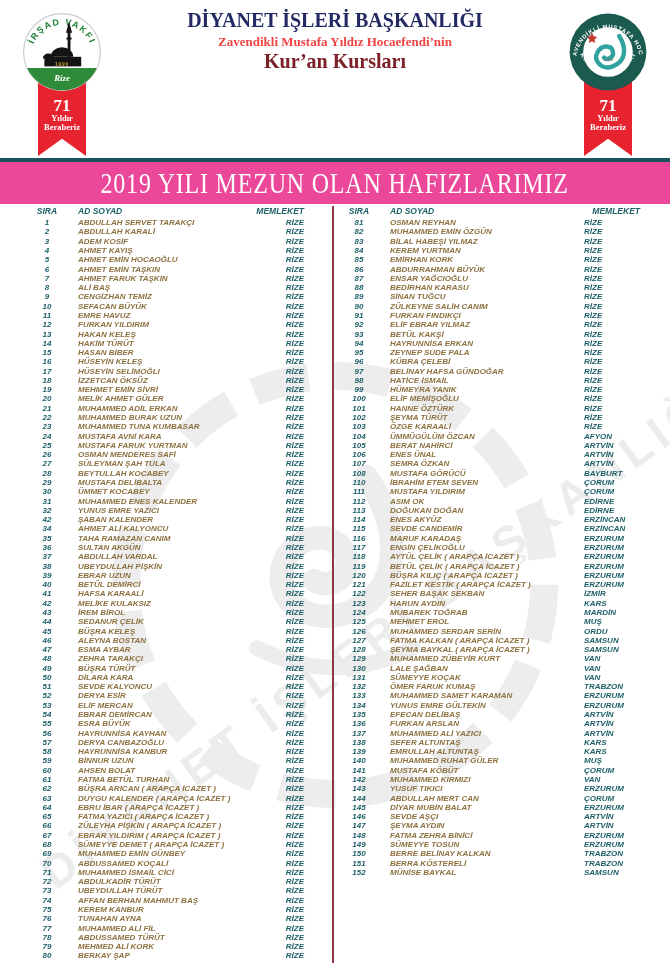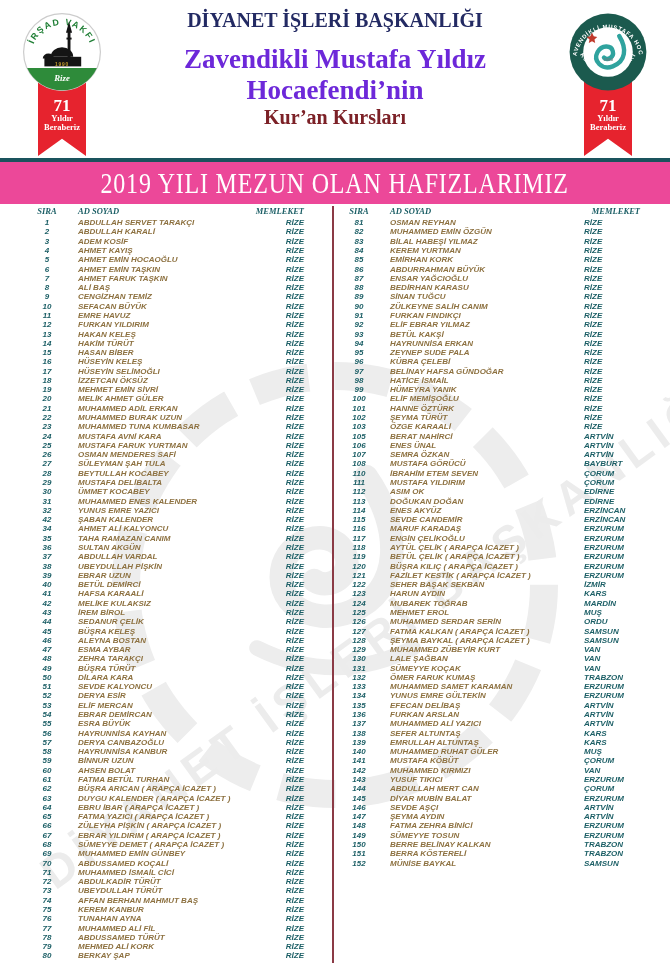--- a/index.html
+++ b/index.html
@@ -27,39 +27,39 @@
   .ribbon .big{font-size:17px;font-weight:bold;line-height:16px;}
   .ribbon .small{font-size:8.5px;font-weight:bold;line-height:8.5px;}
   .badge svg.seal{position:absolute;left:14px;top:4px;}
 
   
   .titles{position:absolute;left:118px;top:8px;width:434px;text-align:center;
     font-family:"Liberation Serif",serif;font-weight:bold;z-index:2;}
   .t-tc{font-size:15px;color:#232a63;}
   .t-diyanet{font-size:20px;color:#232a63;margin-top:1px;}
   .t-rize{font-size:21px;color:#2c3c96;margin-top:2px;}
-  .t-zav{font-size:27px;color:#6d28d9;margin-top:12px;}
+  .t-zav{font-size:13px;color:#ef4444;margin-top:2px;}
   .t-kuran{font-size:20px;color:#7c2127;}
 
   
   .banner{position:absolute;left:0;top:158px;width:670px;height:42px;
     background:#ec4899;border-top:4px solid #1a535d;box-sizing:content-box;
     text-align:center;z-index:2;}
   .banner span{display:inline-block;transform:scaleX(.8);
     font-family:"Liberation Serif",serif;font-size:30px;color:#ffffff;
     letter-spacing:1px;line-height:42px;white-space:nowrap;}
 
   
   .divider{position:absolute;left:332px;top:206px;width:2px;height:757px;
     background:#8b3a45;z-index:2;}
   .col{position:absolute;top:204px;z-index:1;}
   .col.leftcol{left:28px;width:282px;}
   .col.rightcol{left:340px;width:300px;}
   .thead{display:flex;height:14px;align-items:center;
-    font-size:8.5px;font-weight:bold;font-style:italic;color:#1c5f66;font-family:Liberation Serif, serif;}
+    font-size:8.5px;font-weight:bold;font-style:italic;color:#1c5f66;}
   .row{display:flex;height:9.29px;align-items:center;
     font-size:8px;font-weight:bold;font-style:italic;line-height:9px;}
   .c-sira{width:38px;text-align:center;color:#1c5f66;flex:none;}
   .c-name{flex:1;padding-left:12px;color:#8d7140;white-space:nowrap;overflow:hidden;}
   .c-mem{flex:none;color:#1c5f66;white-space:nowrap;}
   .leftcol .c-mem{width:60px;text-align:right;padding-right:6px;}
   .rightcol .c-mem{width:56px;text-align:left;padding-left:4px;}
   .rightcol .thead .c-mem{text-align:right;padding-right:0;}
   .thead .c-name{color:#1c5f66;}
 </style>
@@ -663,20 +663,25 @@
           <span class="c-sira">102</span>
           <span class="c-name">ŞEYMA TÜRÜT</span>
           <span class="c-mem">RİZE</span>
         </div>
         <div class="row">
           <span class="c-sira">103</span>
           <span class="c-name">ÖZGE KARAALİ</span>
           <span class="c-mem">RİZE</span>
         </div>
         <div class="row">
+          <span class="c-sira">104</span>
+          <span class="c-name">ÜMMÜGÜLÜM ÖZCAN</span>
+          <span class="c-mem">AFYON</span>
+        </div>
+        <div class="row">
           <span class="c-sira">105</span>
           <span class="c-name">BERAT NAHİRCİ</span>
           <span class="c-mem">ARTVİN</span>
         </div>
         <div class="row">
           <span class="c-sira">106</span>
           <span class="c-name">ENES ÜNAL</span>
           <span class="c-mem">ARTVİN</span>
         </div>
         <div class="row">

